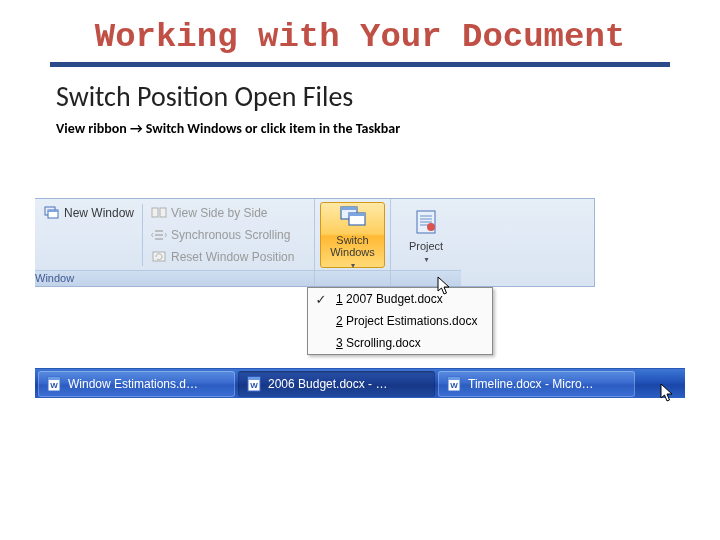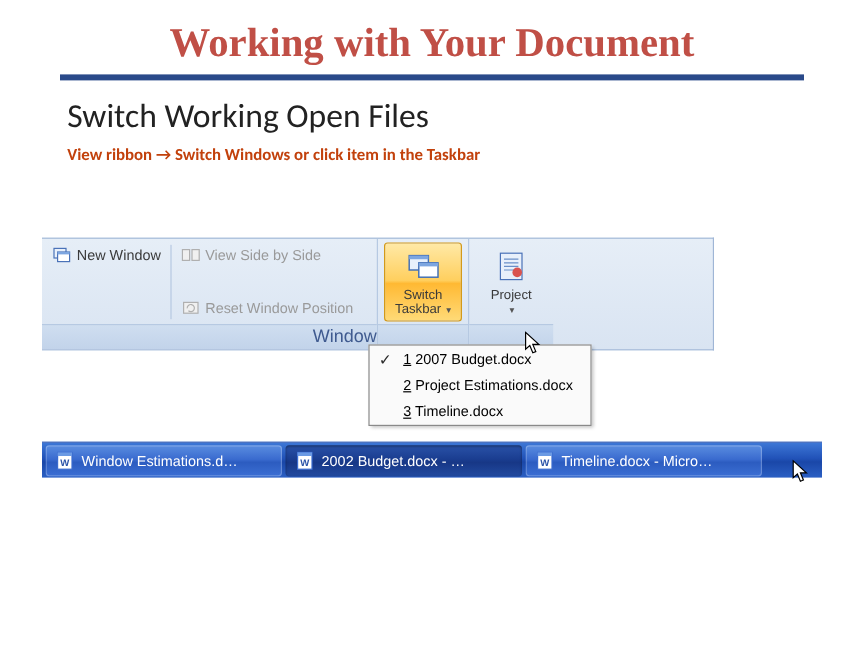--- a/index.html
+++ b/index.html
@@ -1,21 +1,21 @@
 <!DOCTYPE html>
 <html><head>
 <meta charset="utf-8">
 <style>
   * { box-sizing: border-box; margin: 0; padding: 0; }
   body { width: 720px; height: 540px; background: #fff; font-family: "Segoe UI", Tahoma, sans-serif; position: relative; }
 
   .slide { padding: 18px 50px 0 50px; }
 
   .title {
-    font-family: Liberation Serif, serif;
+    font-family: Liberation Mono, monospace;
     font-size: 34px;
     font-weight: 700;
     color: #c04f46;
     text-align: center;
     margin-bottom: 6px;
   }
   .rule {
     height: 5px;
     background: #2a4a8a;
     margin: 0 0 12px 0;
@@ -24,38 +24,38 @@
     font-family: "Calibri", sans-serif;
     font-size: 28px;
     color: #222;
     margin-bottom: 6px;
     padding-left: 6px;
   }
   .instruction {
     font-family: "Calibri", sans-serif;
     font-size: 14px;
     font-weight: 700;
-    color: #c2410c;
+    color: #000000;
     padding-left: 6px;
     margin-bottom: 16px;
   }
 
   .ribbon-wrap {
     position: absolute;
     left: 35px; top: 198px;
     width: 560px;
     background: linear-gradient(#e6eef7, #d9e4f2);
     border: 1px solid #9fb6d6;
     border-left: none;
     display: flex;
   }
 
   .ribbon-group { border-right: 1px solid #b6c9e2; padding: 3px 5px 1px 5px; display:flex; flex-direction:column; }
   .group-body { flex:1; }
-  .group-label { text-align:right; font-size:15px; color:#3f5a8f; padding:1px 0 2px; background:linear-gradient(#cfdef0,#c2d3ea); margin: 2px -5px -1px -5px; border-top:1px solid #b6c9e2;}
+  .group-label { text-align:left; font-size:11px; color:#3f5a8f; padding:1px 0 2px; background:linear-gradient(#cfdef0,#c2d3ea); margin: 2px -5px -1px -5px; border-top:1px solid #b6c9e2;}
   .ribbon-btn-small {
     display:flex; align-items:center; gap:4px;
     font-size:12px; color:#3a3a3a;
     padding:2px 4px; height:22px;
     cursor:default; white-space:nowrap;
   }
   .ribbon-btn-small.disabled { color:#9a9a9a; }
   .ribbon-btn-small .ico { width:16px; height:16px; display:inline-flex; align-items:center; justify-content:center; }
   .ribbon-btn-large {
     display:flex; flex-direction:column; align-items:center; justify-content:center;
@@ -118,21 +118,21 @@
   .task-ico { width:16px; height:16px; flex:none; }
 
   svg { display:block; }
 </style>
 </head>
 <body>
 
 <div class="slide">
   <div class="title">Working with Your Document</div>
   <div class="rule"></div>
-  <div class="subtitle">Switch Working Open Files</div>
+  <div class="subtitle">Switch Position Open Files</div>
   <div class="instruction">View ribbon → Switch Windows or click item in the Taskbar</div>
 </div>
 
 <div class="ribbon-wrap">
 
   <div class="ribbon-group" style="width:280px">
     <div class="group-body" style="display:flex;">
       <div style="display:flex; flex-direction:column;">
         <div class="ribbon-btn-small">
           <span class="ico">
@@ -148,20 +148,29 @@
       <div style="width:1px;background:#b6c9e2;margin:2px 4px;"></div>
       <div style="display:flex; flex-direction:column;justify-content:space-between;">
         <div class="ribbon-btn-small disabled">
           <span class="ico">
             <svg viewBox="0 0 16 16">
                 <rect x="1" y="3" width="6" height="9" fill="#f0f0f0" stroke="#b0b0b0"></rect>
                 <rect x="9" y="3" width="6" height="9" fill="#f0f0f0" stroke="#b0b0b0"></rect>
               </svg>
           </span>
           <span>View Side by Side</span>
+        </div>
+        <div class="ribbon-btn-small disabled">
+          <span class="ico">
+            <svg viewBox="0 0 16 16">
+                <path d="M4 4 h8 M4 8 h8 M4 12 h8" stroke="#b0b0b0" stroke-width="1.5"></path>
+                <path d="M2 6 l-1.5 2 l1.5 2 M14 6 l1.5 2 l-1.5 2" stroke="#b0b0b0" fill="none"></path>
+              </svg>
+          </span>
+          <span>Synchronous Scrolling</span>
         </div>
         <div class="ribbon-btn-small disabled">
           <span class="ico">
             <svg viewBox="0 0 16 16">
                 <rect x="2" y="3" width="12" height="9" fill="#f0f0f0" stroke="#b0b0b0"></rect>
                 <path d="M5 8 a3 3 0 1 1 1 2" fill="none" stroke="#b0b0b0"></path>
               </svg>
           </span>
           <span>Reset Window Position</span>
         </div>
@@ -176,21 +185,21 @@
         <span class="ico-large">
           <svg viewBox="0 0 30 30">
               <rect x="3" y="6" width="16" height="12" fill="#e8f0fb" stroke="#3f6db5" stroke-width="1.2"></rect>
               <rect x="3" y="6" width="16" height="3" fill="#7da6e0"></rect>
               <rect x="11" y="12" width="16" height="12" fill="#fff" stroke="#3f6db5" stroke-width="1.2"></rect>
               <rect x="11" y="12" width="16" height="3" fill="#7da6e0"></rect>
             </svg>
         </span>
         <div>
           <span>Switch</span><br>
-          <span>Taskbar</span>
+          <span>Windows</span>
           <span class="chev">▾</span>
         </div>
       </div>
     </div>
     <div class="group-label">&nbsp;</div>
   </div>
 
   <div class="ribbon-group" style="width:70px;border-right:none">
     <div class="group-body" style="display:flex;align-items:stretch;">
       <div class="ribbon-btn-large" style="flex:1">
@@ -218,21 +227,21 @@
   <div class="dd-item">
     <span class="dd-check">✓</span>
     <span><u>1</u> <span>2007 Budget.docx</span></span>
   </div>
   <div class="dd-item">
     <span class="dd-check"></span>
     <span><u>2</u> <span>Project Estimations.docx</span></span>
   </div>
   <div class="dd-item">
     <span class="dd-check"></span>
-    <span><u>3</u> <span>Timeline.docx</span></span>
+    <span><u>3</u> <span>Scrolling.docx</span></span>
   </div>
 </div>
 
 <svg class="cursor1" viewBox="0 0 16 20">
   <path d="M1 1 L1 15 L4.5 12 L7 18 L9.5 17 L7 11 L12 11 Z" fill="#fff" stroke="#000" stroke-width="1"></path>
 </svg>
 
 <div class="taskbar">
   <div class="task-item">
     <svg class="task-ico" viewBox="0 0 16 16">
@@ -241,21 +250,21 @@
         <text x="8" y="12" font-size="8" text-anchor="middle" fill="#2a52a8" font-weight="bold">W</text>
       </svg>
     <span>Window Estimations.d…</span>
   </div>
   <div class="task-item active">
     <svg class="task-ico" viewBox="0 0 16 16">
         <rect x="2" y="1" width="12" height="14" fill="#fff" stroke="#3a6bcf"></rect>
         <rect x="2" y="1" width="12" height="3" fill="#6b9ae4"></rect>
         <text x="8" y="12" font-size="8" text-anchor="middle" fill="#2a52a8" font-weight="bold">W</text>
       </svg>
-    <span>2002 Budget.docx - …</span>
+    <span>2006 Budget.docx - …</span>
   </div>
   <div class="task-item">
     <svg class="task-ico" viewBox="0 0 16 16">
         <rect x="2" y="1" width="12" height="14" fill="#fff" stroke="#3a6bcf"></rect>
         <rect x="2" y="1" width="12" height="3" fill="#6b9ae4"></rect>
         <text x="8" y="12" font-size="8" text-anchor="middle" fill="#2a52a8" font-weight="bold">W</text>
       </svg>
     <span>Timeline.docx - Micro…</span>
   </div>
 </div>

